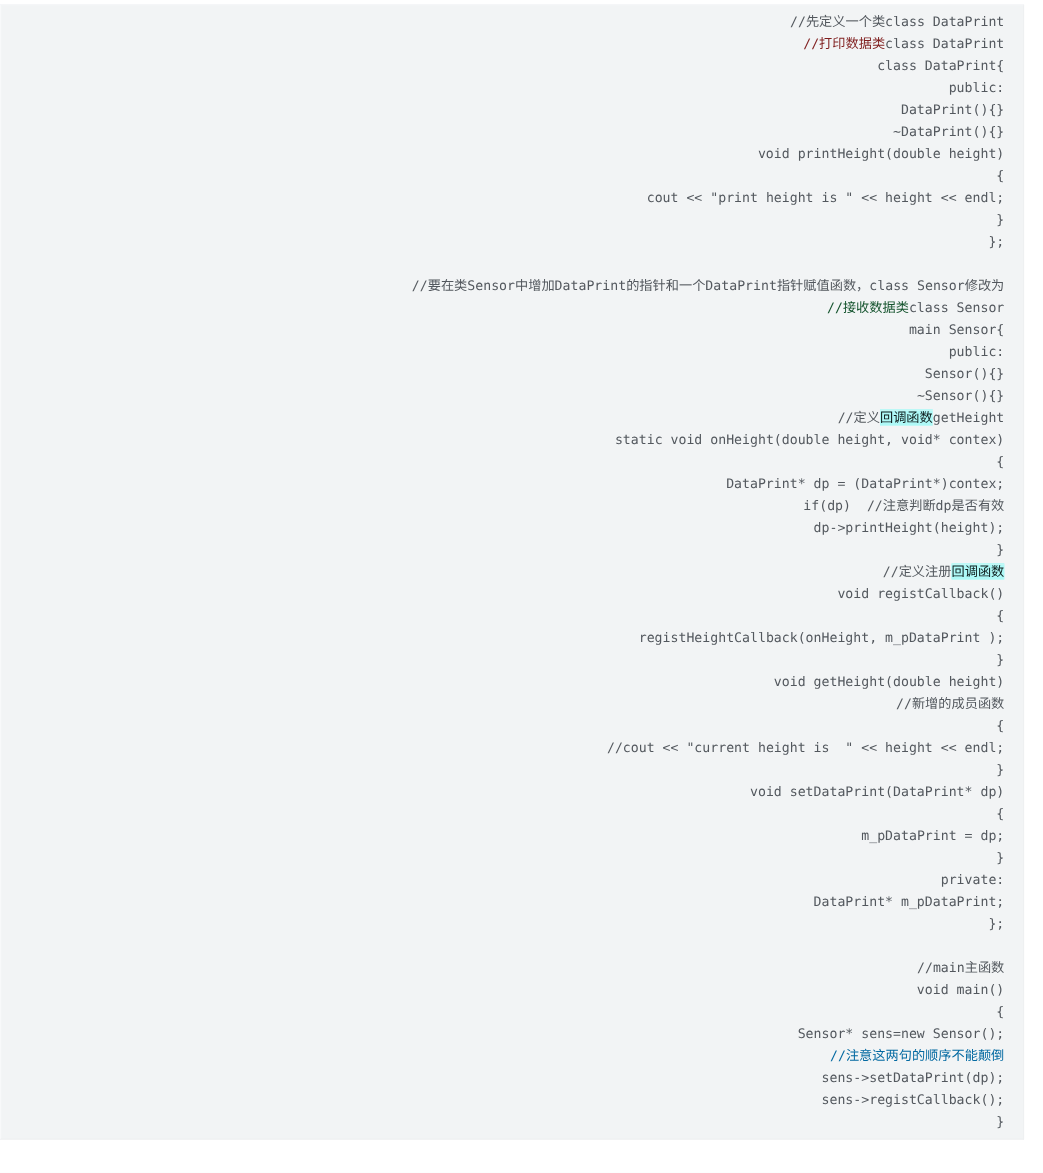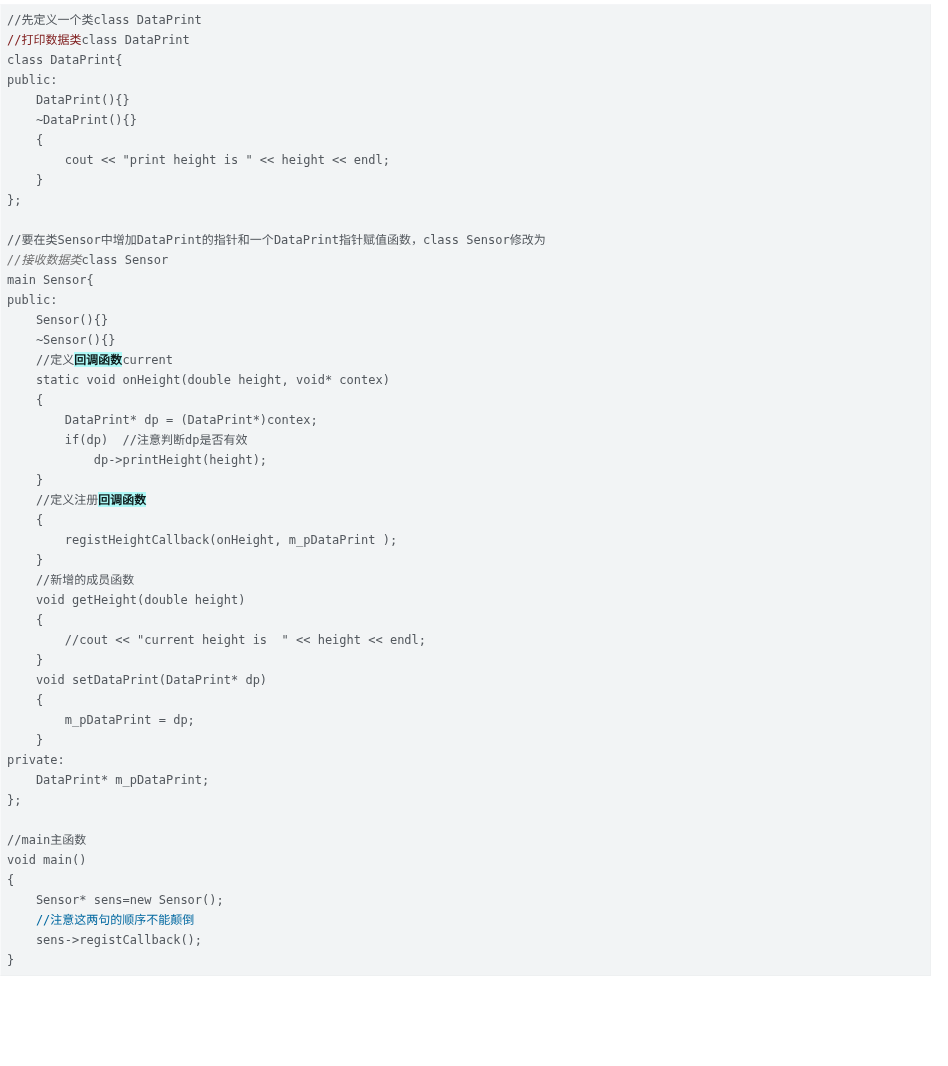--- a/index.html
+++ b/index.html
@@ -21,90 +21,94 @@
     width: 931px;
     box-sizing: border-box;
     background: #f2f4f5;
     border: 1px solid #eef0f1;
     border-left-color: #f8f9fa;
     border-top-color: #f4f5f7;
     padding: 5px 0;
   }
   #code-lines {
     margin: 0;
-    padding: 0 6px;
+    padding: 0 17px;
     font-family: "DejaVu Sans Mono", "Liberation Mono", monospace;
     font-size: 0;
     line-height: 0;
     color: #53585e;
     white-space: pre;
     tab-size: 4;
+    text-align: right;
     -moz-tab-size: 4;
   }
   .ln {
     display: block;
     font-size: 12px;
     line-height: 20px;
     height: 20px;
     white-space: pre;
   }
   .seg-c { color: #53585e; }
   .seg-t { color: #53585e; }
   .seg-h {
-    font-weight: bold;
+    font-weight: normal;
     background: #aef9f7;
     color: #0d1a1a;
     box-shadow: 0 -1px 0 0 #aef9f7;
   }
 </style>
 </head>
 <body>
 
 <div id="code-block" style="background: rgb(242, 244, 245);">
   <pre id="code-lines" style="color: rgb(83, 88, 94);">    <span class="ln"><span class="seg-c" style="color: rgb(83, 88, 94);">//先定义一个类</span><span class="seg-t">class DataPrint</span></span>
     <span class="ln"><span class="seg-c" style="color: #7f1d1d;">//打印数据类</span><span class="seg-t">class DataPrint</span></span>
     <span class="ln"><span class="seg-t">class DataPrint{</span></span>
     <span class="ln"><span class="seg-t">public:</span></span>
     <span class="ln"><span class="seg-t">    DataPrint(){}</span></span>
     <span class="ln"><span class="seg-t">    ~DataPrint(){}</span></span>
+    <span class="ln"><span class="seg-t">    void printHeight(double height)</span></span>
     <span class="ln"><span class="seg-t">    {</span></span>
     <span class="ln"><span class="seg-t">        cout &lt;&lt; "print height is " &lt;&lt; height &lt;&lt; endl;</span></span>
     <span class="ln"><span class="seg-t">    }</span></span>
     <span class="ln"><span class="seg-t">};</span></span>
     <span class="ln"></span>
     <span class="ln"><span class="seg-c" style="color: rgb(83, 88, 94);">//要在类</span><span class="seg-t">Sensor</span><span class="seg-c" style="color: rgb(83, 88, 94);">中增加</span><span class="seg-t">DataPrint</span><span class="seg-c" style="color: rgb(83, 88, 94);">的指针和一个</span><span class="seg-t">DataPrint</span><span class="seg-c" style="color: rgb(83, 88, 94);">指针赋值函数，</span><span class="seg-t">class Sensor</span><span class="seg-c" style="color: rgb(83, 88, 94);">修改为</span></span>
-    <span class="ln"><span class="seg-c" style="color: #737373; font-style: italic;">//接收数据类</span><span class="seg-t">class Sensor</span></span>
+    <span class="ln"><span class="seg-c" style="color: #14532d;">//接收数据类</span><span class="seg-t">class Sensor</span></span>
     <span class="ln"><span class="seg-t">main Sensor{</span></span>
     <span class="ln"><span class="seg-t">public:</span></span>
     <span class="ln"><span class="seg-t">    Sensor(){}</span></span>
     <span class="ln"><span class="seg-t">    ~Sensor(){}</span></span>
-    <span class="ln"><span class="seg-c" style="color: rgb(83, 88, 94);">    //定义</span><span class="seg-h" style="background: rgb(174, 249, 247); color: rgb(13, 26, 26);">回调函数</span><span class="seg-c" style="color: rgb(83, 88, 94);">current</span></span>
+    <span class="ln"><span class="seg-c" style="color: rgb(83, 88, 94);">    //定义</span><span class="seg-h" style="background: rgb(174, 249, 247); color: rgb(13, 26, 26);">回调函数</span><span class="seg-c" style="color: rgb(83, 88, 94);">getHeight</span></span>
     <span class="ln"><span class="seg-t">    static void onHeight(double height, void* contex)</span></span>
     <span class="ln"><span class="seg-t">    {</span></span>
     <span class="ln"><span class="seg-t">        DataPrint* dp = (DataPrint*)contex;</span></span>
     <span class="ln"><span class="seg-t">        if(dp)  </span><span class="seg-c" style="color: rgb(83, 88, 94);">//注意判断</span><span class="seg-t">dp</span><span class="seg-c" style="color: rgb(83, 88, 94); margin-top: 33px;">是否有效</span></span>
     <span class="ln"><span class="seg-t">            dp-&gt;printHeight(height);</span></span>
     <span class="ln"><span class="seg-t">    }</span></span>
     <span class="ln"><span class="seg-c" style="color: rgb(83, 88, 94);">    //定义注册</span><span class="seg-h" style="background: rgb(174, 249, 247); color: rgb(13, 26, 26);">回调函数</span></span>
+    <span class="ln"><span class="seg-t">    void registCallback()</span></span>
     <span class="ln"><span class="seg-t">    {</span></span>
     <span class="ln"><span class="seg-t">        registHeightCallback(onHeight, m_pDataPrint );</span></span>
     <span class="ln"><span class="seg-t">    }</span></span>
+    <span class="ln"><span class="seg-t">    void getHeight(double height)</span></span>
     <span class="ln"><span class="seg-c" style="color: rgb(83, 88, 94);">    //新增的成员函数</span></span>
-    <span class="ln"><span class="seg-t">    void getHeight(double height)</span></span>
     <span class="ln"><span class="seg-t">    {</span></span>
     <span class="ln"><span class="seg-c" style="color: rgb(83, 88, 94);">        //cout &lt;&lt; "current height is  " &lt;&lt; height &lt;&lt; endl;</span></span>
     <span class="ln"><span class="seg-t">    }</span></span>
     <span class="ln"><span class="seg-t">    void setDataPrint(DataPrint* dp)</span></span>
     <span class="ln"><span class="seg-t">    {</span></span>
     <span class="ln"><span class="seg-t">        m_pDataPrint = dp;</span></span>
     <span class="ln"><span class="seg-t">    }</span></span>
     <span class="ln"><span class="seg-t">private:</span></span>
     <span class="ln"><span class="seg-t">    DataPrint* m_pDataPrint;</span></span>
     <span class="ln"><span class="seg-t">};</span></span>
     <span class="ln"></span>
     <span class="ln"><span class="seg-c" style="color: rgb(83, 88, 94);">//main主函数</span></span>
     <span class="ln"><span class="seg-t">void main()</span></span>
     <span class="ln"><span class="seg-t">{</span></span>
     <span class="ln"><span class="seg-t">    Sensor* sens=new Sensor();</span></span>
     <span class="ln"><span class="seg-c" style="color: #0369a1;">    //注意这两句的顺序不能颠倒</span></span>
+    <span class="ln"><span class="seg-t">    sens-&gt;setDataPrint(dp);</span></span>
     <span class="ln"><span class="seg-t">    sens-&gt;registCallback();</span></span>
     <span class="ln"><span class="seg-t">}</span></span>  </pre>
 </div>
 
 </body></html>

